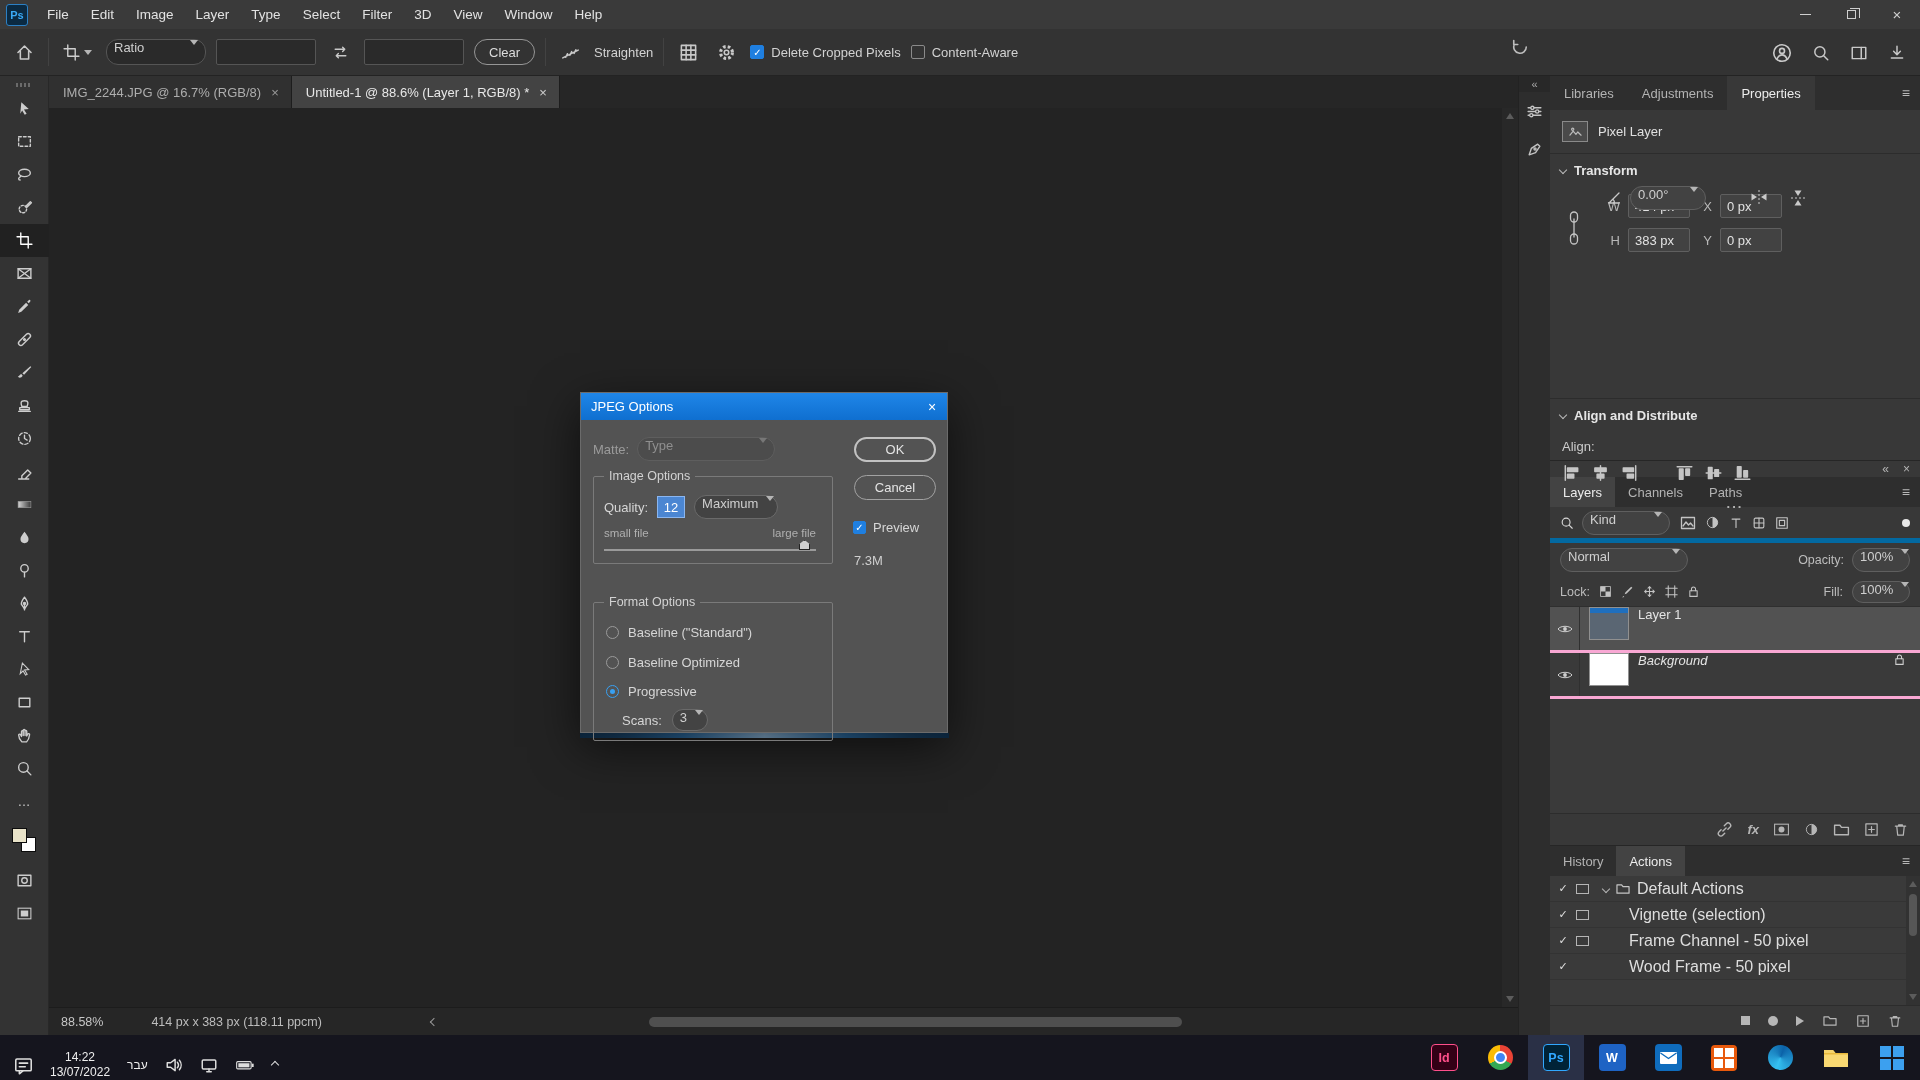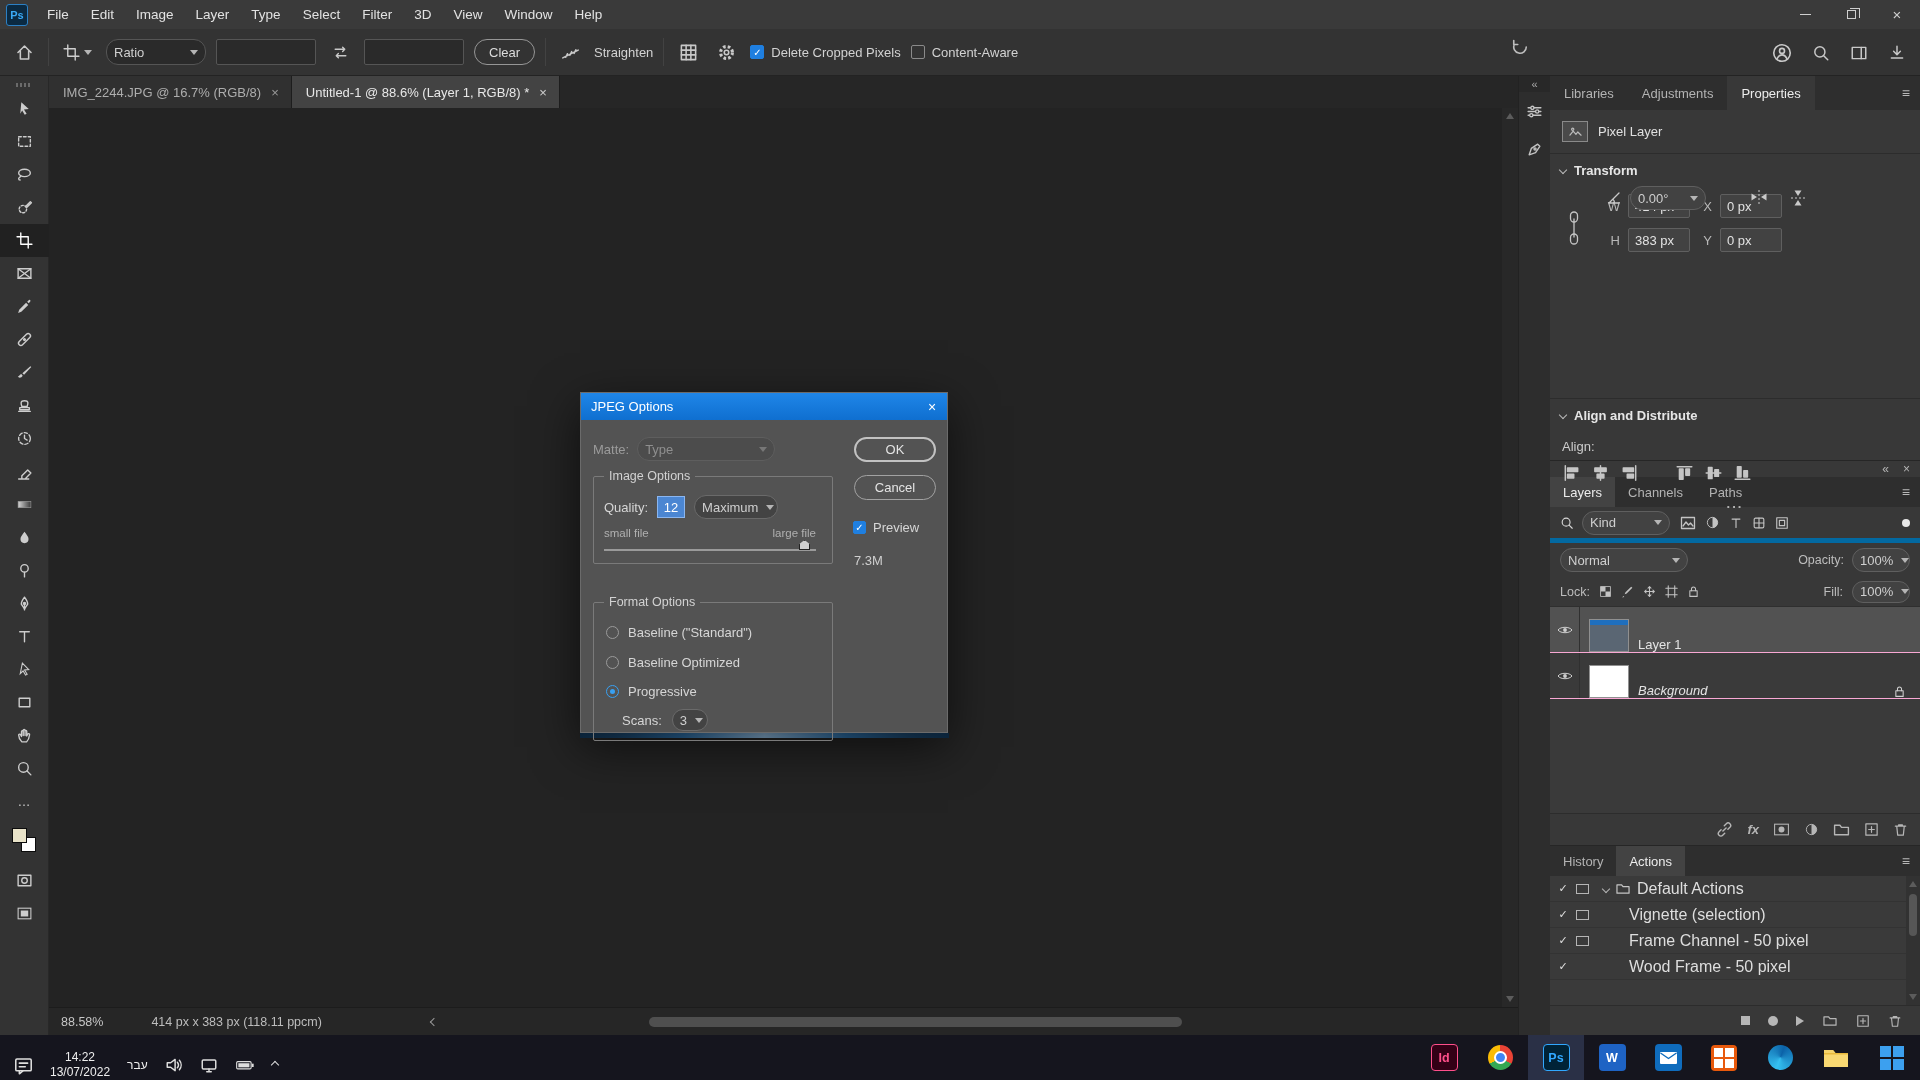--- a/index.html
+++ b/index.html
@@ -20,21 +20,21 @@
   .glyph-restore{width:9px;height:9px;border:1px solid currentColor;position:relative;display:inline-block}
   .glyph-restore:before{content:"";position:absolute;left:2px;top:-3px;width:9px;height:9px;border:1px solid currentColor;border-bottom:none;border-left:none}
   .glyph-close{font-size:15px;line-height:1}
 
   
   .optionsbar{position:absolute;left:0;top:29px;right:0;height:47px;background:#333;border-bottom:1px solid #232323;
     display:flex;align-items:center;gap:10px;padding:0 10px;z-index:25}
   .ob-sep{width:1px;height:28px;background:#424242}
   .ob-icon{color:#c9c9c9;display:flex;align-items:center;justify-content:center;width:28px;height:30px}
   .tool-preset{display:flex;align-items:center;gap:4px;color:#cfcfcf;padding:0 4px}
-  .dd{display:flex;align-items:center;justify-content:space-between;background:#2a2a2a;border:1px solid #555;border-radius:12px;
+  .dd{display:flex;align-items:flex-start;justify-content:space-between;background:#2a2a2a;border:1px solid #555;border-radius:12px;
     height:26px;padding:0 7px;color:#cfcfcf;gap:8px}
   .caret{width:0;height:0;border-left:4px solid transparent;border-right:4px solid transparent;border-top:5px solid #b5b5b5;flex:none}
   .ob-input{width:100px;height:26px;background:#2a2a2a;border:1px solid #555;border-radius:2px;color:#ddd;padding:0 6px;font:inherit}
   .btn-pill{height:26px;padding:0 14px;border-radius:13px;border:1px solid #969696;background:transparent;color:#dcdcdc;font:inherit}
   .cbx-row{display:flex;align-items:center;gap:7px;color:#d2d2d2}
   .cbx{width:14px;height:14px;border:1px solid #8a8a8a;border-radius:2px;display:flex;align-items:center;justify-content:center;
     font-size:10px;color:#fff;background:transparent}
   .cbx.checked{background:#1f7fe0;border-color:#1f7fe0}
   .ob-right{position:absolute;right:14px;top:0;height:47px;display:flex;align-items:center;gap:20px;color:#c9c9c9}
   .ob-reset{position:absolute;right:390px;top:8px;color:#bdbdbd}
@@ -121,21 +121,21 @@
   .kind-dd{width:88px}
   .filter-ics{display:flex;align-items:center;gap:9px;color:#c3c3c3;margin-left:2px}
   .filter-dot{width:8px;height:8px;border-radius:50%;background:#e8e8e8;margin-left:auto}
   .blend-row{height:34px;display:flex;align-items:center;gap:8px;padding:0 10px}
   .blend-dd{width:128px}
   .mini-label{color:#bdbdbd;font-size:12.5px}
   .pct-dd{width:58px}
   .lock-row{height:30px;display:flex;align-items:center;gap:9px;padding:0 10px;border-bottom:1px solid #2f2f2f}
   .lock-ics{display:flex;align-items:center;gap:9px;color:#c3c3c3}
   .layer-list{background:#3a3a3a}
-  .layer-row{height:46px;display:flex;align-items:flex-end;border-bottom:1px solid #f9a8d4}
+  .layer-row{height:46px;display:flex;align-items:flex-start;border-bottom:3px solid #f9a8d4}
   .layer-row.selected{background:#525252}
   .eye-cell{width:30px;height:100%;display:flex;align-items:center;justify-content:center;border-right:1px solid #303030;color:#cfcfcf}
   .layer-thumb{width:40px;height:33px;margin:0 9px;border:1px solid #909090;flex:none}
   .thumb-image{background:linear-gradient(180deg,#1f6fbe 0 16%,#5a6673 16% 100%)}
   .thumb-white{background:#fff}
   .layer-name{color:#e4e4e4}
   .layer-name.italic{font-style:italic}
   .layer-lock{margin-left:auto;margin-right:14px;color:#cfcfcf}
   .layers-rest{flex:1;background:#3a3a3a}
   .l-bottom{height:32px;background:#383838;border-top:1px solid #2c2c2c;display:flex;align-items:center;justify-content:flex-end;gap:14px;padding-right:12px;color:#b6b6b6}

